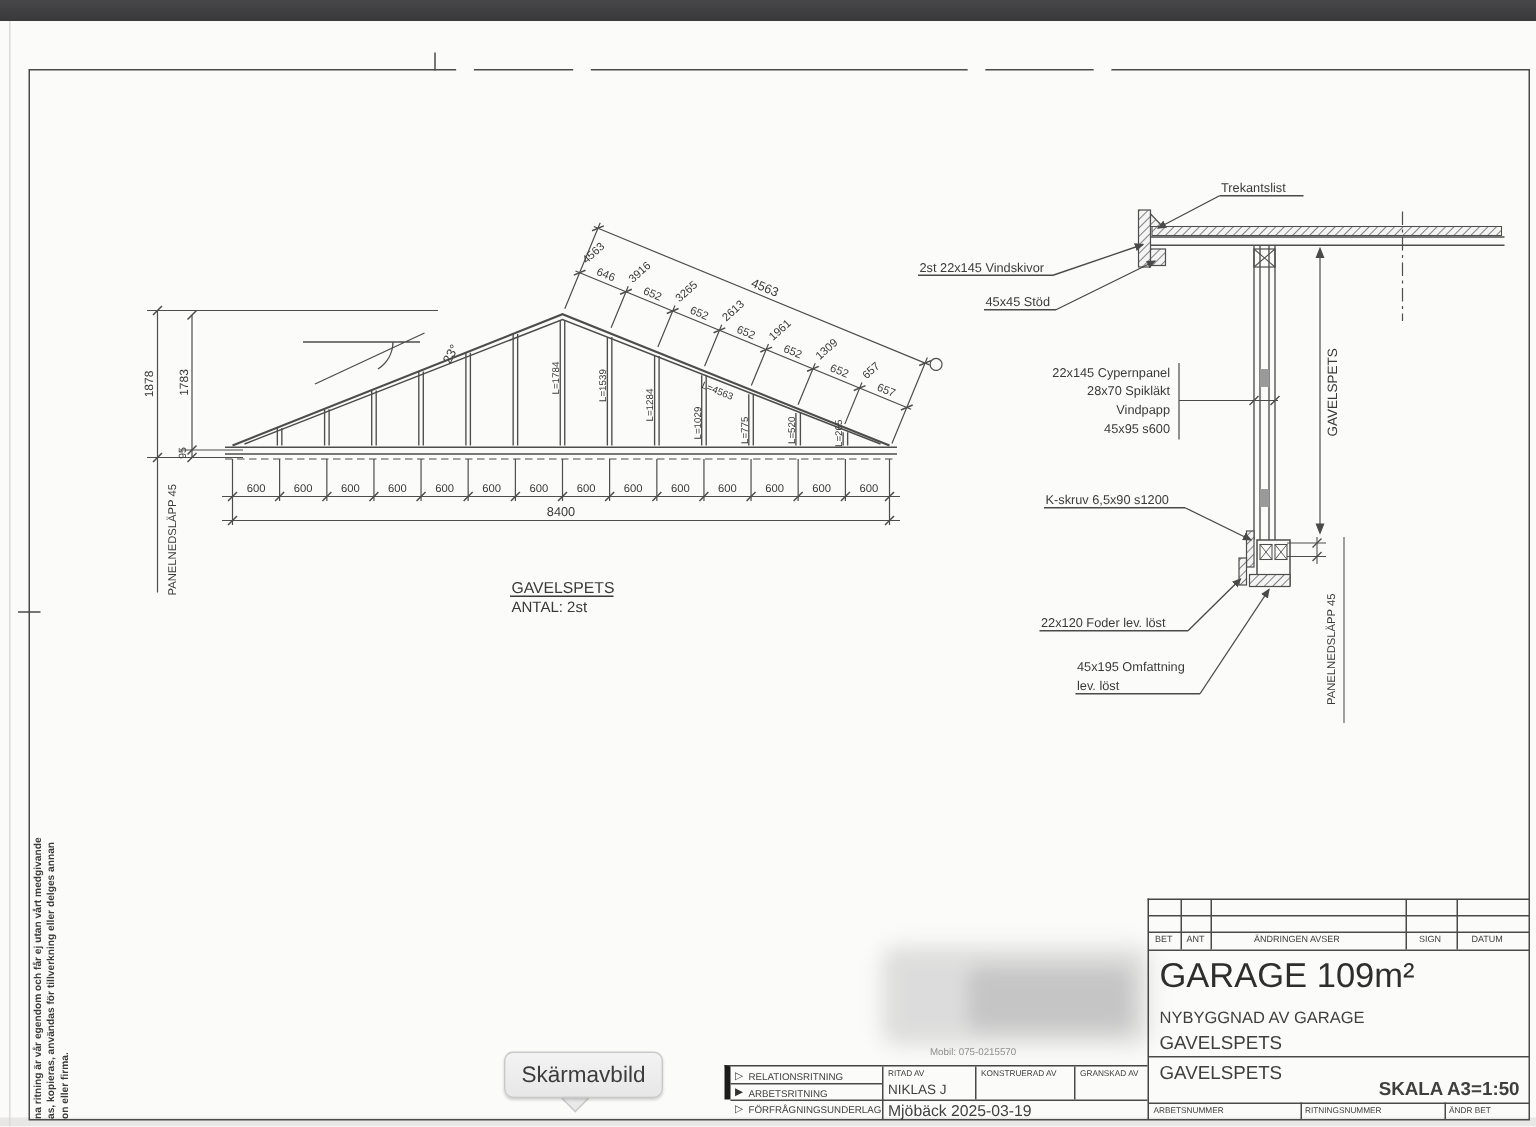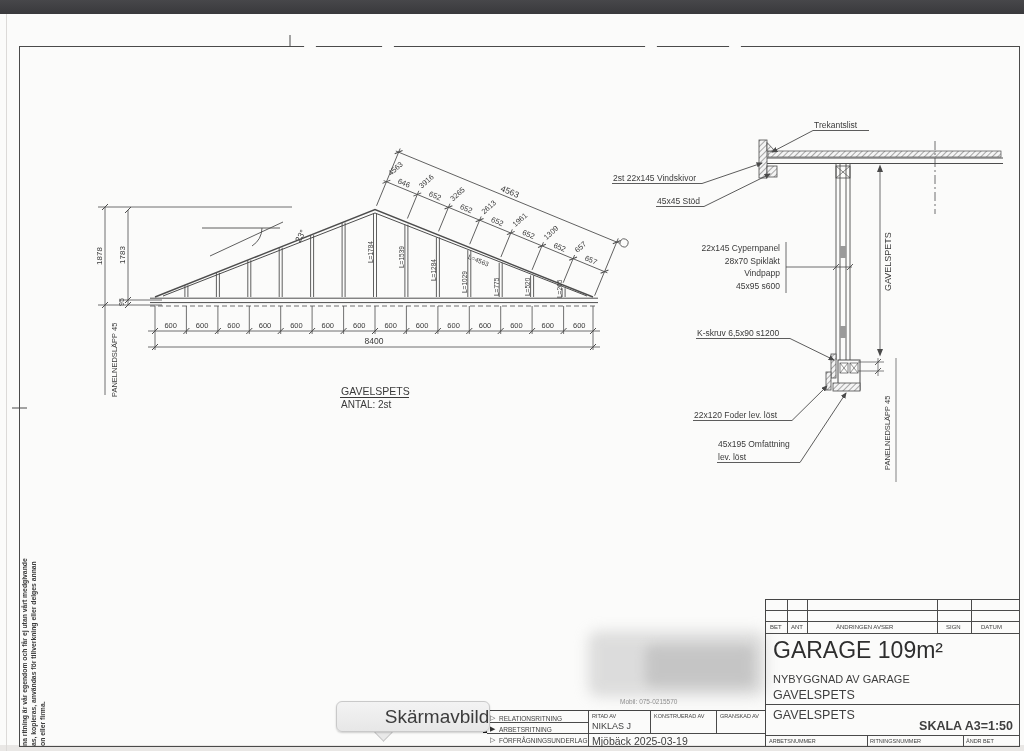--- a/index.html
+++ b/index.html
@@ -9,21 +9,21 @@
   #bottomstrip{left:0;top:745px;width:1024px;height:6px;background:#e9e7e5;}
   #leftedge{left:6px;top:14px;width:1px;height:737px;background:#dcdad8;}
   #frame{left:19px;top:46px;width:999px;height:699px;border:1.3px solid #4a4a4a;background:transparent;}
   svg text{fill:#3a3a3a;}
   
   .tb-line{position:absolute;background:#4a4a4a;}
   .tb-label{position:absolute;color:#3f3f3f;white-space:nowrap;}
   #titleblock{left:765px;top:599px;width:254px;height:146px;border-left:1.4px solid #444;border-top:1.4px solid #444;}
   #infoblock{left:483px;top:710px;width:282px;height:23px;border-top:1.2px solid #444;border-left:4px solid #1c1c1c;box-sizing:border-box;}
   .arrow-outline{position:absolute;font-size:7px;color:#333;line-height:7px;}
-  #tooltip{left:336px;top:701px;width:104px;height:29px;background:linear-gradient(#f3f3f3,#e7e7e7);border:1px solid #c9c9c9;border-radius:6px;box-shadow:0 1px 2px rgba(0,0,0,.18);display:flex;align-items:center;justify-content:center;font-size:19px;color:#3c3c3c;padding-left:48px;}
+  #tooltip{left:336px;top:701px;width:104px;height:29px;background:linear-gradient(#f3f3f3,#e7e7e7);border:1px solid #c9c9c9;border-radius:6px;box-shadow:0 1px 2px rgba(0,0,0,.18);display:flex;align-items:center;justify-content:center;font-size:15px;color:#3c3c3c;}
   #tooltip-pointer{left:377px;top:726px;width:12px;height:12px;background:#e9e9e9;border-right:1px solid #c9c9c9;border-bottom:1px solid #c9c9c9;transform:rotate(45deg);}
   .blur1{left:588px;top:631px;width:178px;height:66px;background:#bfbfbf;opacity:.5;filter:blur(7px);border-radius:10px;}
   .blur2{left:645px;top:645px;width:110px;height:42px;background:#ababab;opacity:.45;filter:blur(6px);border-radius:8px;}
   .mobiletxt{left:620px;top:698px;width:120px;font-size:6.5px;color:#8f8f8f;filter:blur(.4px);}
 </style>
 </head>
 <body>
 
 <div id="topbar" class="abs"></div>
 <div id="bottomstrip" class="abs"></div>

